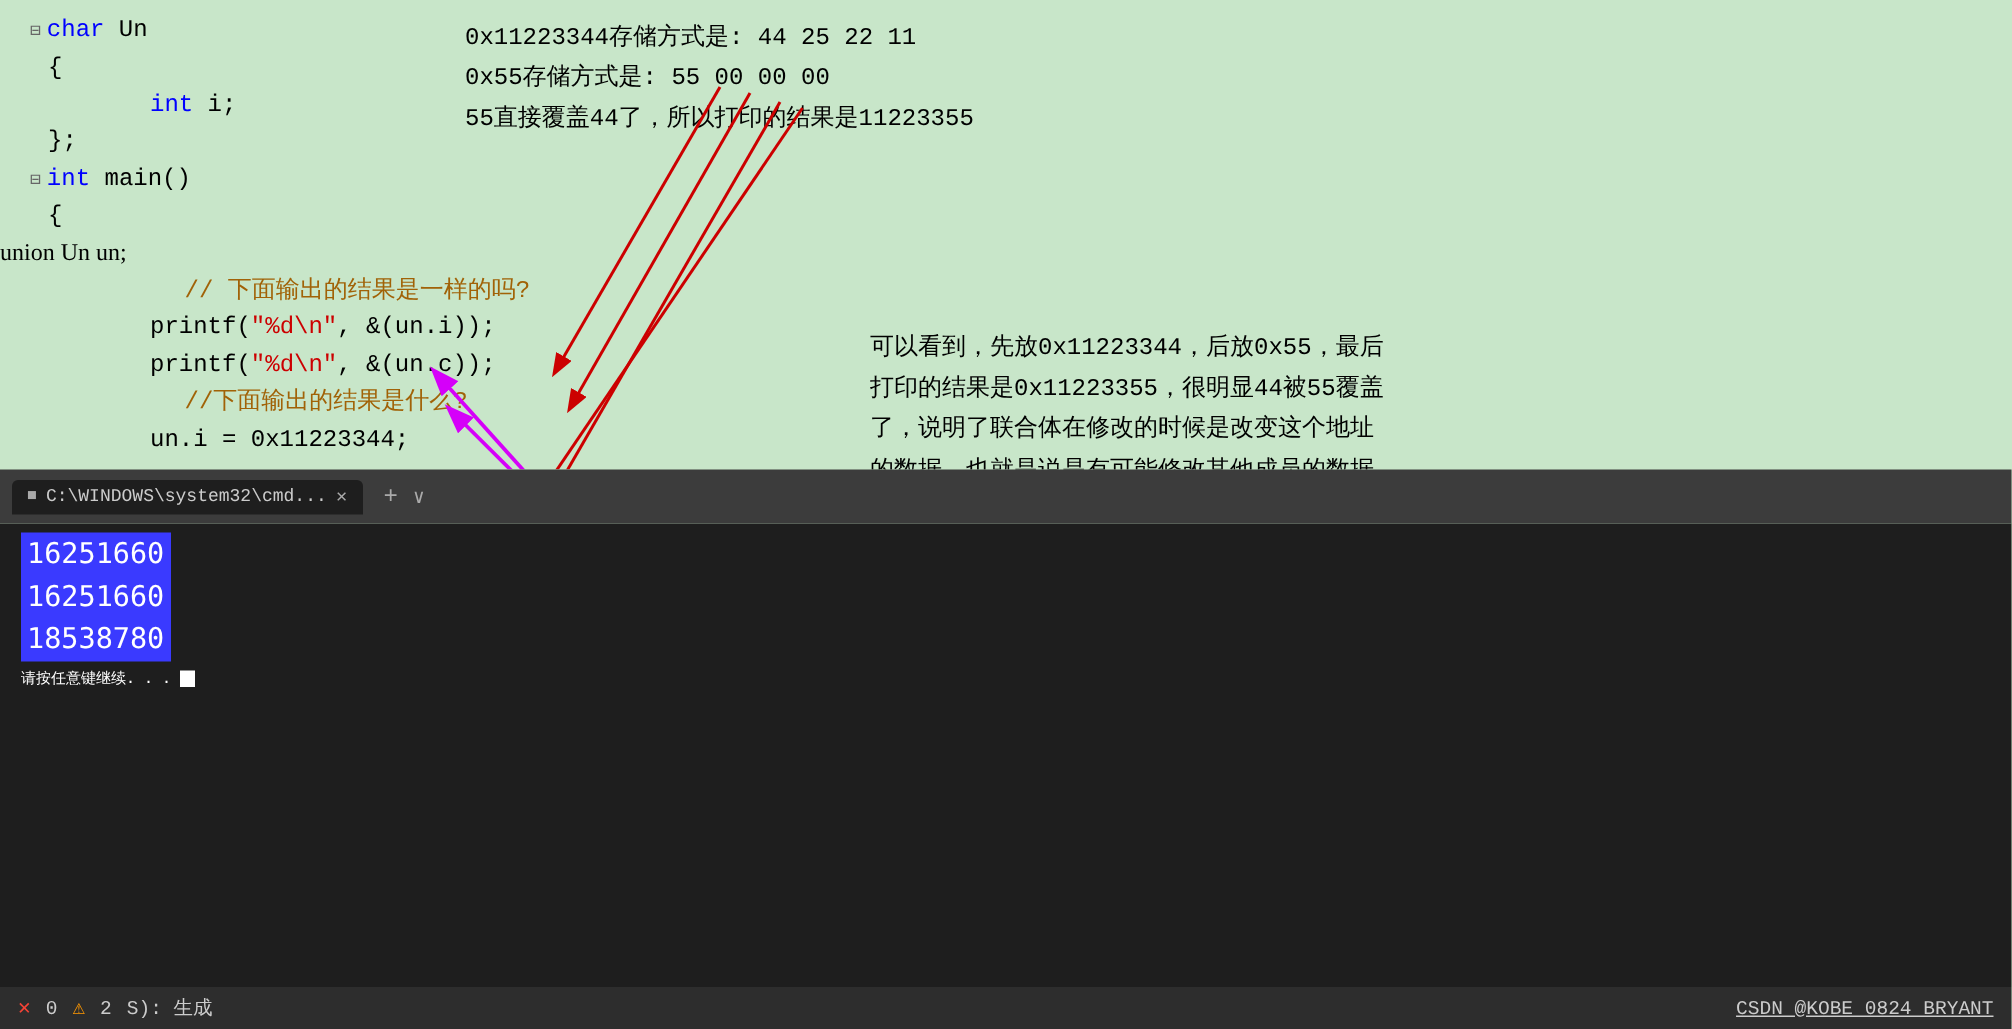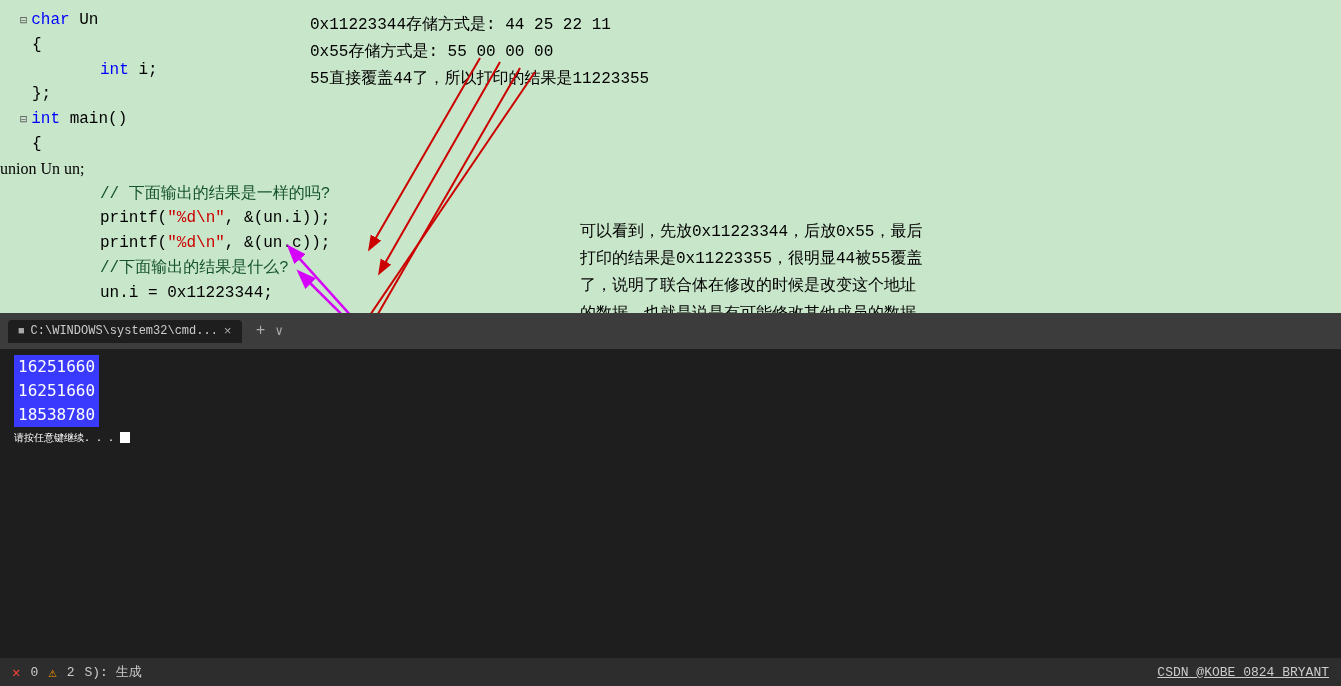--- a/index.html
+++ b/index.html
@@ -41,21 +41,21 @@
       display: flex;
       align-items: baseline;
       line-height: 1.55;
       font-size: 16px;
       white-space: pre;
     }
 
     .line-indent-0 { padding-left: 20px; }
 
     .kw-blue { color: #0000ff; font-weight: normal; }
-    .comment { color: #14532d; }
+    .comment { color: #a16207; margin-left: 23px; }
     .string { color: #cc0000; }
 
     
     .terminal-bar {
       background: #3c3c3c;
       height: 36px;
       display: flex;
       align-items: center;
       padding: 0 8px;
       gap: 8px;
@@ -103,21 +103,21 @@
     .output-line {
       display: flex;
       align-items: center;
       line-height: 1.5;
     }
 
     .highlight-box {
       background: #3a3aff;
       color: #fff;
       padding: 0 4px;
-      font-size: 16px;
+      font-size: 19px;
       font-family: 'Consolas', monospace;
     }
 
     .continue-line {
       color: #fff;
       font-size: 10px;
       margin-top: 4px;
     }
 
     

